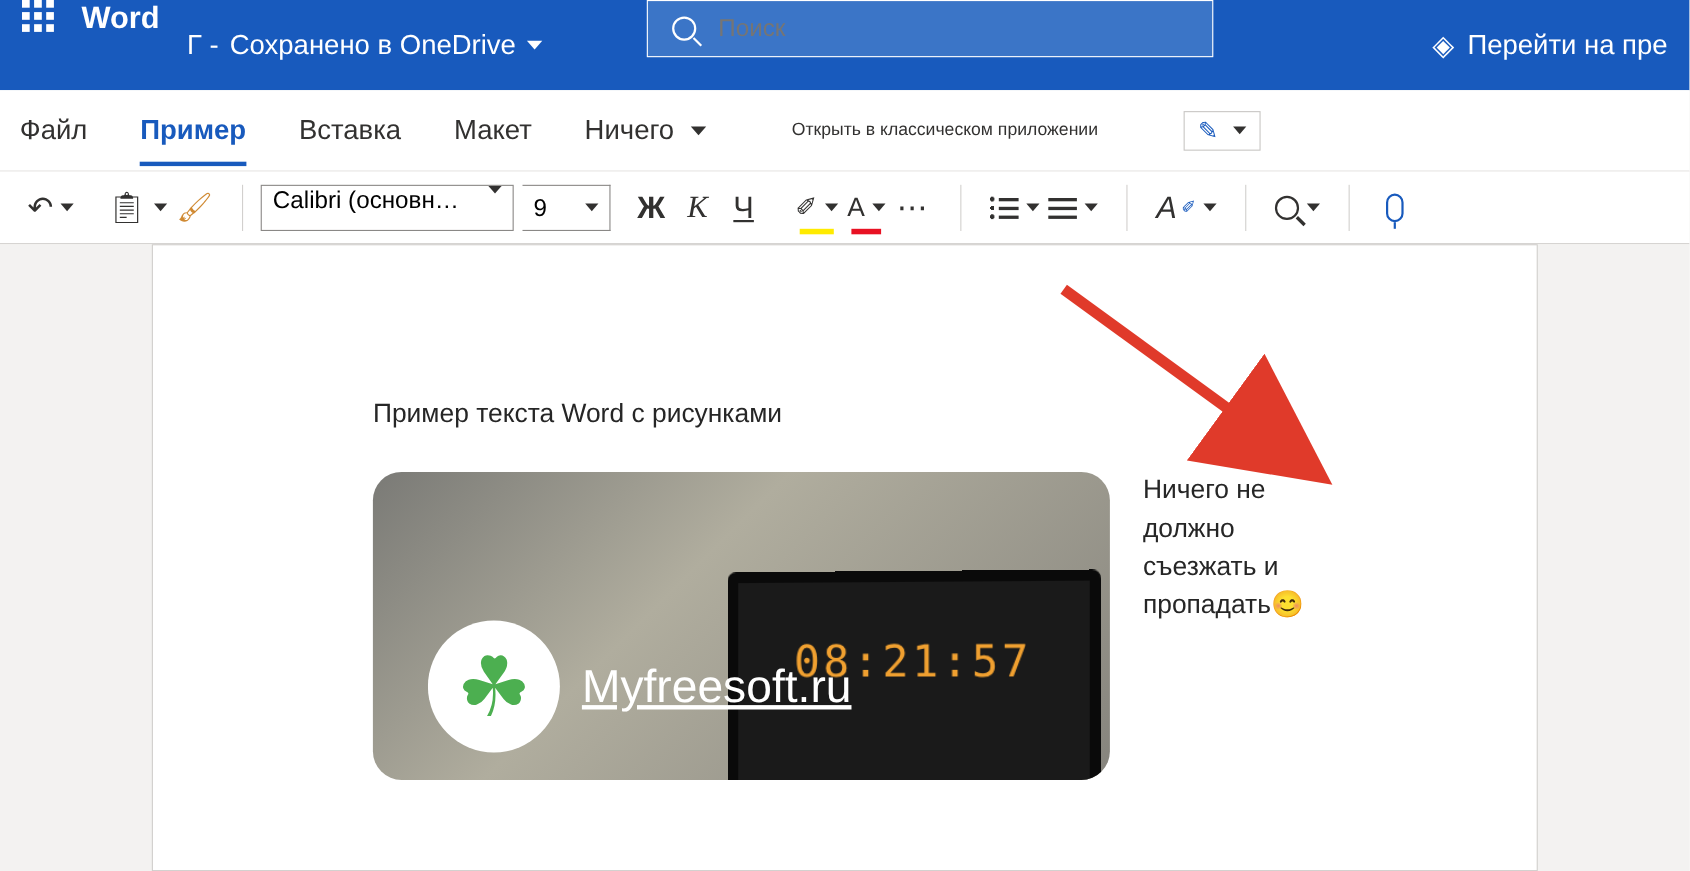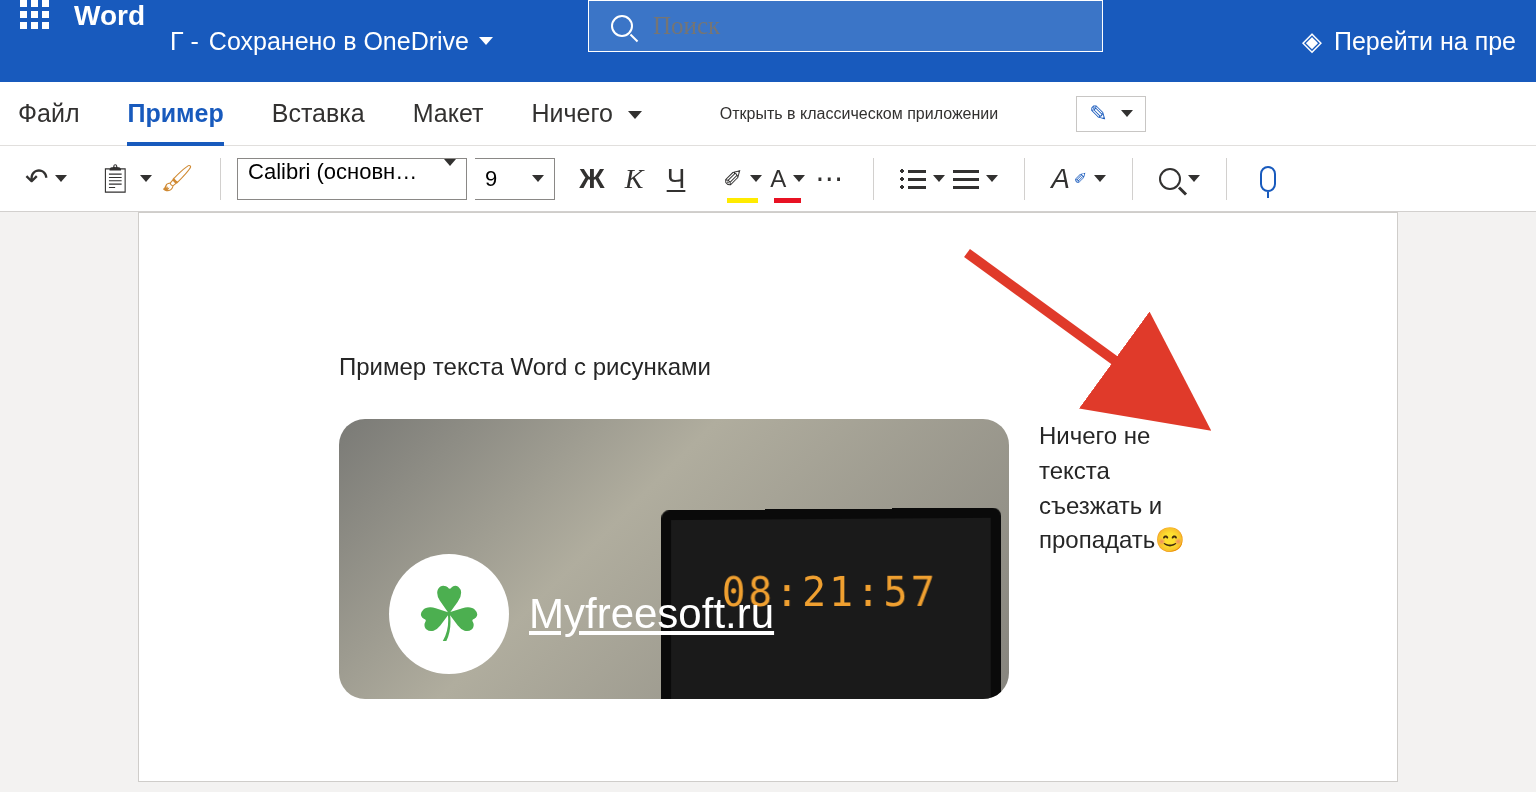--- a/index.html
+++ b/index.html
@@ -63,42 +63,41 @@
   .search-icon::after {
     content: "";
     position: absolute;
     width: 2px; height: 10px;
     background: #fff;
     bottom: -8px; right: -4px;
     transform: rotate(-45deg);
   }
   .search-ph {
     color: #dbe6f5;
-    font-size: 25px;
+    font-size: 22px;
     background: transparent;
     border: none;
     outline: none;
     width: 100%;
-    font-family: Liberation Serif, serif;
   }
   .premium {
     margin-left: auto;
     display: flex; align-items: center; gap: 12px;
     font-size: 25px;
     cursor: pointer;
     white-space: nowrap;
   }
   .diamond {
     font-size: 26px;
   }
 
   
   .ribbon-tabs {
     background: #fff;
-    height: 64px;
+    height: 74px;
     display: flex;
     align-items: center;
     padding: 0 18px;
     gap: 48px;
     font-size: 25px;
     color: #323130;
     border-bottom: 1px solid #e1dfdd;
   }
   .rtab { cursor: pointer; position: relative; }
   .rtab.active { font-weight: 600; color: #185ABD; }
@@ -461,17 +460,17 @@
           <div class="laptop">
             <div class="clock">08:21:57</div>
           </div>
           <div class="logo">
             <div class="clover">
                 <span style="color:#4caf50">☘</span>
               </div>
             <div class="sitename">Myfreesoft.ru</div>
           </div>
         </div>
-        <div class="side-text">Ничего не текста съезжать и пропадать😊</div>
+        <div class="side-text">Ничего не должно съезжать и пропадать😊</div>
       </div>
     </div>
   </div>
 </div>
 
 </body></html>

